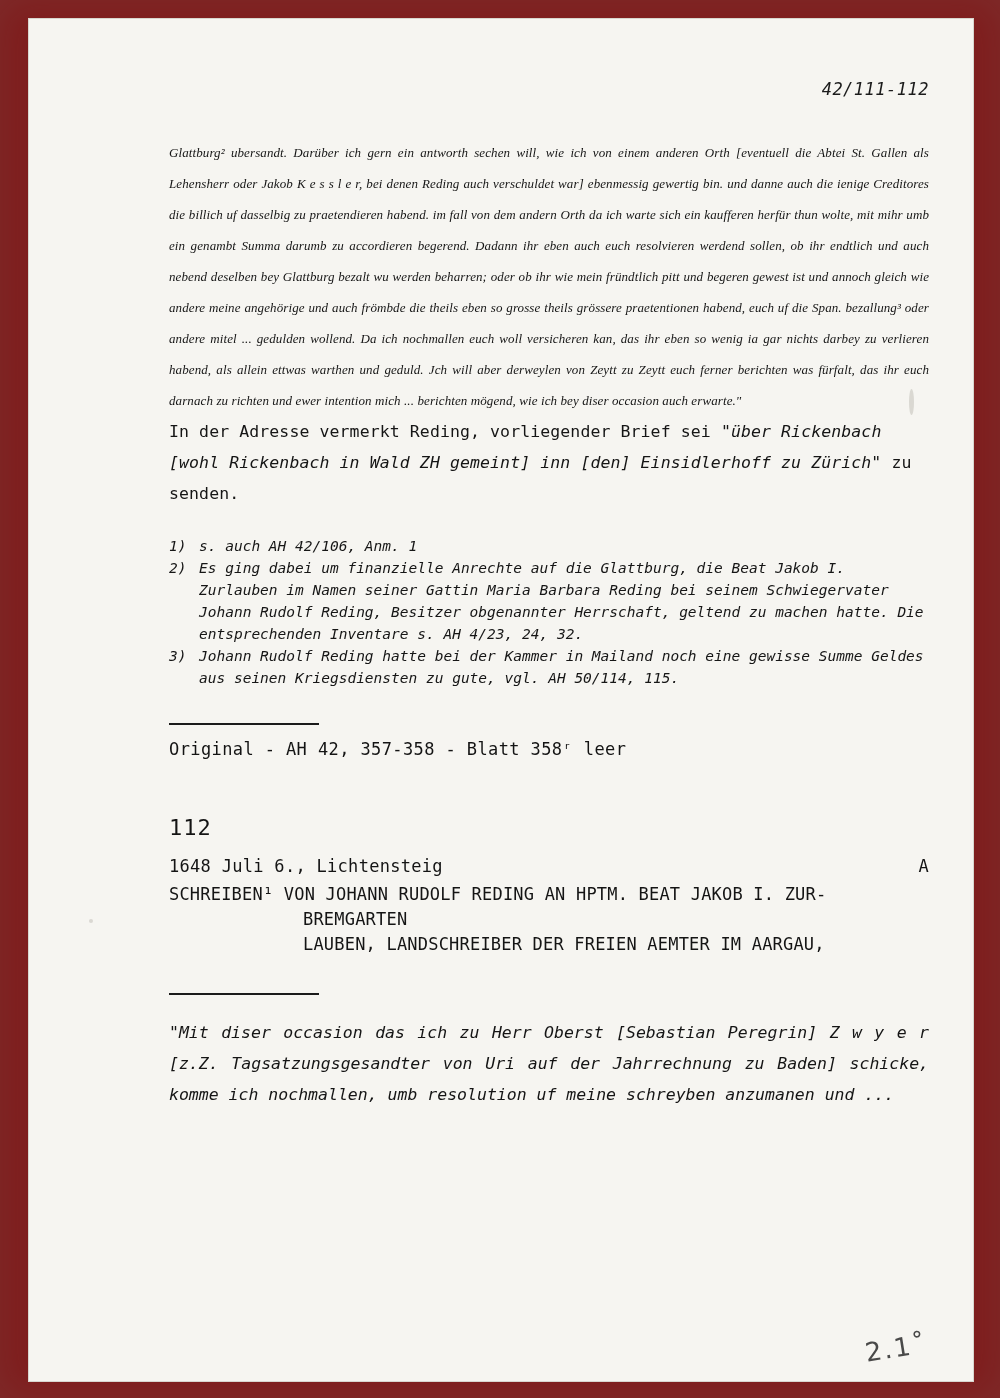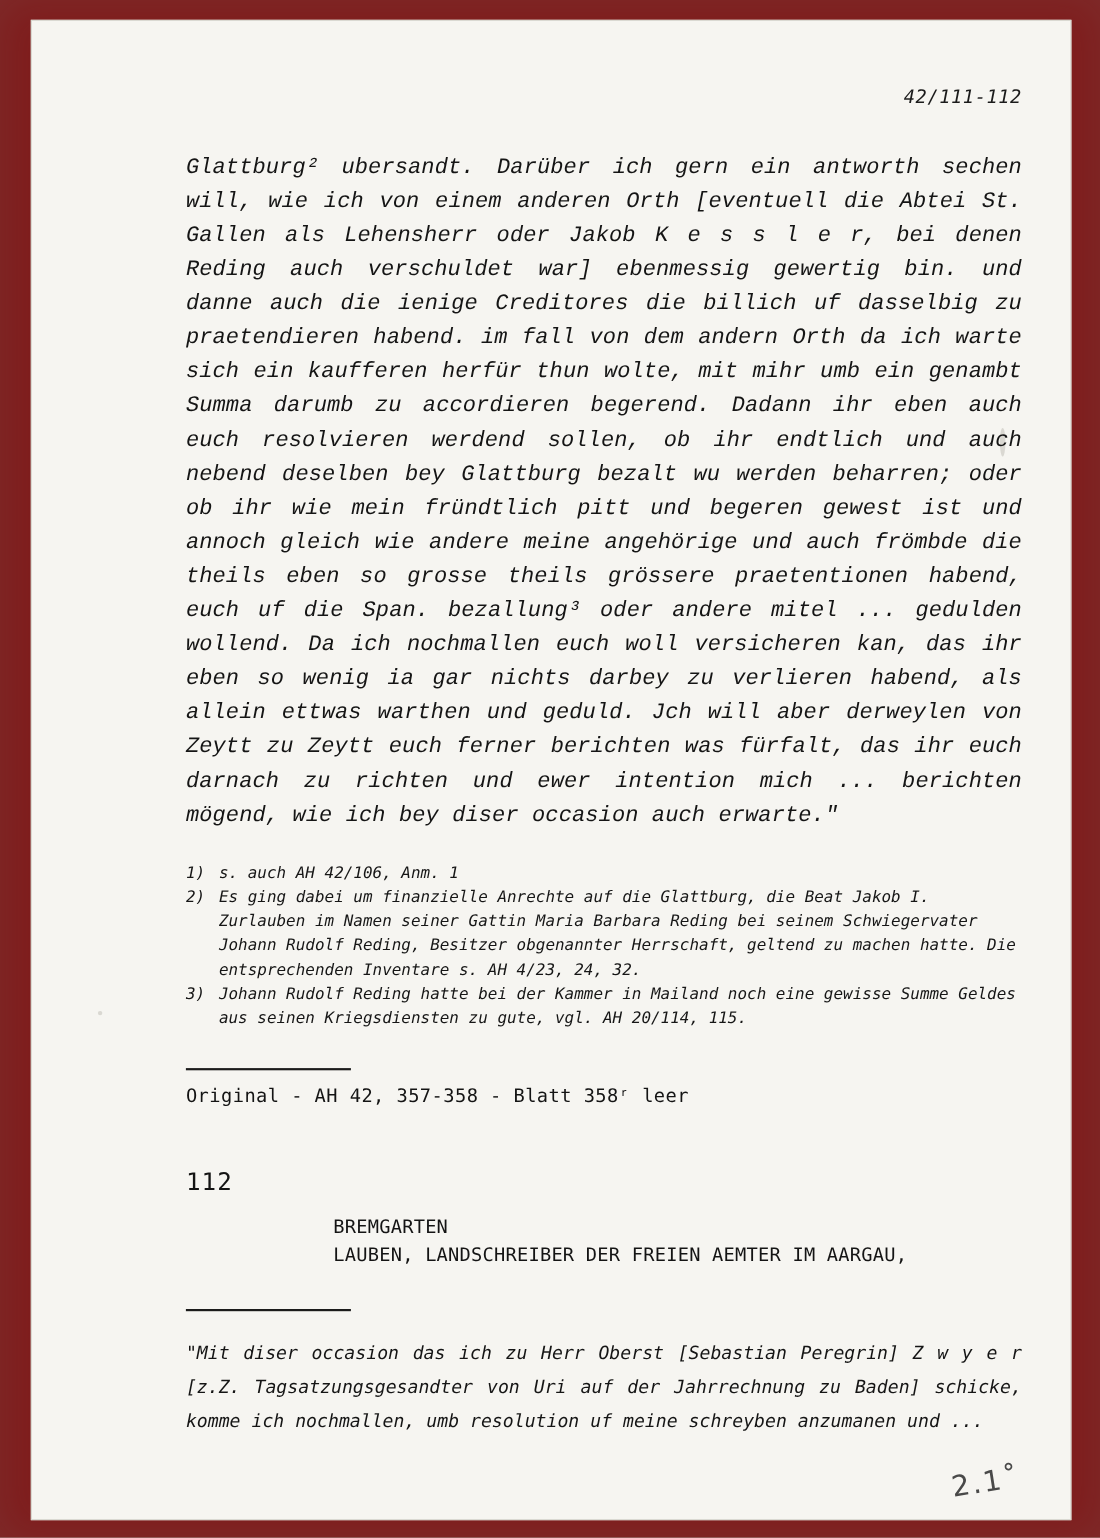--- a/index.html
+++ b/index.html
@@ -41,23 +41,23 @@
   .folio {
     text-align: right;
     font-family: "DejaVu Sans Mono", monospace;
     font-style: italic;
     font-size: 17px;
     letter-spacing: 0.5px;
     color: #1b1b1b;
     margin-bottom: 38px;
   }
   .quote-block {
-    font-family: Liberation Mono, monospace;
-    font-style: italic;
-    font-size: 20px;
+    font-family: Liberation Serif, serif;
+    font-style: italic;
+    font-size: 13px;
     line-height: 31px;
     color: #151515;
     text-align: justify;
     letter-spacing: 0.1px;
     margin-top: 35px;
   }
   .quote-block p {
     margin: 0;
   }
   .roman-line {
@@ -169,35 +169,45 @@
     <div class="speck" style="left:60px;top:900px;width:4px;height:4px;"></div>
 
     <div class="content">
 
       <div class="folio">42/111-112</div>
 
       <div class="quote-block">
         <p>Glattburg² ubersandt. Darüber ich gern ein antworth sechen will, wie ich von einem anderen Orth [eventuell die Abtei St. Gallen als Lehensherr oder Jakob K e s s l e r, bei denen Reding auch verschuldet war] ebenmessig gewertig bin. und danne auch die ienige Creditores die billich uf dasselbig zu praetendieren habend. im fall von dem andern Orth da ich warte sich ein kaufferen herfür thun wolte, mit mihr umb ein genambt Summa darumb zu accordieren begerend. Dadann ihr eben auch euch resolvieren werdend sollen, ob ihr endtlich und auch nebend deselben bey Glattburg bezalt wu werden beharren; oder ob ihr wie mein fründtlich pitt und begeren gewest ist und annoch gleich wie andere meine angehörige und auch frömbde die theils eben so grosse theils grössere praetentionen habend, euch uf die Span. bezallung³ oder andere mitel ... gedulden wollend. Da ich nochmallen euch woll versicheren kan, das ihr eben so wenig ia gar nichts darbey zu verlieren habend, als allein ettwas warthen und geduld. Jch will aber derweylen von Zeytt zu Zeytt euch ferner berichten was fürfalt, das ihr euch darnach zu richten und ewer intention mich ... berichten mögend, wie ich bey diser occasion auch erwarte."</p>
       </div>
 
+      <div class="roman-line">
+        <span>In der Adresse vermerkt Reding, vorliegender Brief sei</span>
+        <span class="ital">"über Rickenbach [wohl Rickenbach in Wald ZH gemeint] inn [den] Einsidlerhoff zu Zürich"</span>
+        <span>zu senden.</span>
+      </div>
 
       <div class="footnotes">
         <p class="fn"><span class="marker">1)</span><span>s. auch AH 42/106, Anm. 1</span></p>
         <p class="fn"><span class="marker">2)</span><span>Es ging dabei um finanzielle Anrechte auf die Glattburg, die Beat Jakob I. Zurlauben im Namen seiner Gattin Maria Barbara Reding bei seinem Schwiegervater Johann Rudolf Reding, Besitzer obgenannter Herrschaft, geltend zu machen hatte. Die entsprechenden Inventare s. AH 4/23, 24, 32.</span></p>
-        <p class="fn"><span class="marker">3)</span><span>Johann Rudolf Reding hatte bei der Kammer in Mailand noch eine gewisse Summe Geldes aus seinen Kriegsdiensten zu gute, vgl. AH 20/114, 115.</span></p>
+        <p class="fn"><span class="marker">3)</span><span>Johann Rudolf Reding hatte bei der Kammer in Mailand noch eine gewisse Summe Geldes aus seinen Kriegsdiensten zu gute, vgl. AH 50/114, 115.</span></p>
       </div>
 
       <div class="rule"></div>
 
       <div class="original-line">Original  -  AH 42, 357-358  -  Blatt 358ʳ leer</div>
 
       <div class="doc-number">112</div>
 
+      <div class="head-row">
+        <span>1648 Juli 6., Lichtensteig</span>
+        <span>A</span>
+      </div>
 
       <div class="title-block">
+        <div>SCHREIBEN¹ VON JOHANN RUDOLF REDING AN HPTM. BEAT JAKOB I. ZUR-</div>
         <div class="cont">BREMGARTEN</div>
         <div class="cont">LAUBEN, LANDSCHREIBER DER FREIEN AEMTER IM AARGAU,</div>
       </div>
 
       <div class="rule2"></div>
 
       <div class="body-italic">"Mit diser occasion das ich zu Herr Oberst [Sebastian Peregrin] Z w y e r [z.Z. Tagsatzungsgesandter von Uri auf der Jahrrechnung zu Baden] schicke, komme ich nochmallen, umb resolution uf meine schreyben anzumanen und ...</div>
 
     </div>
 

